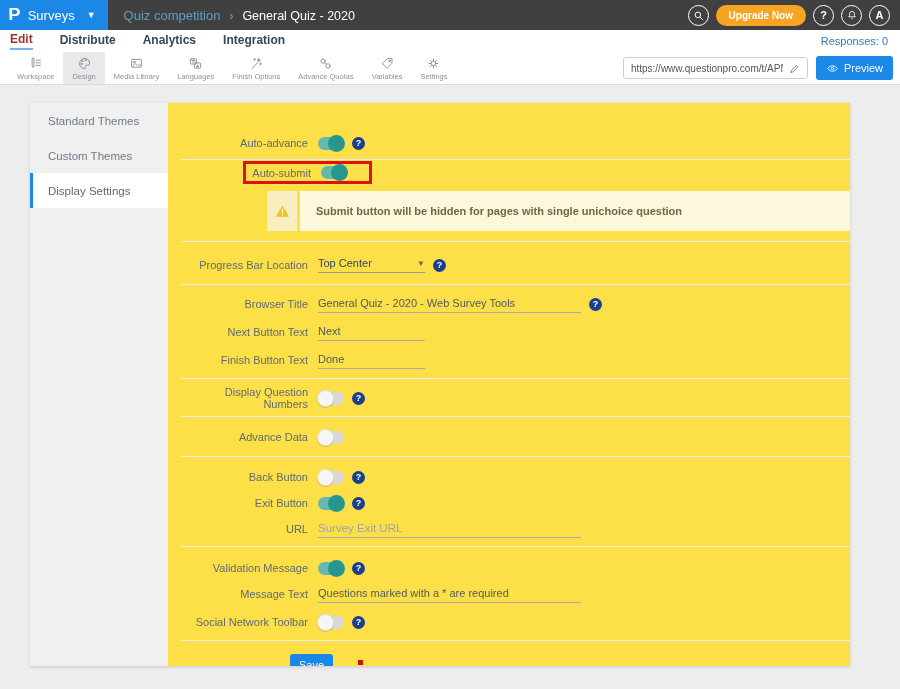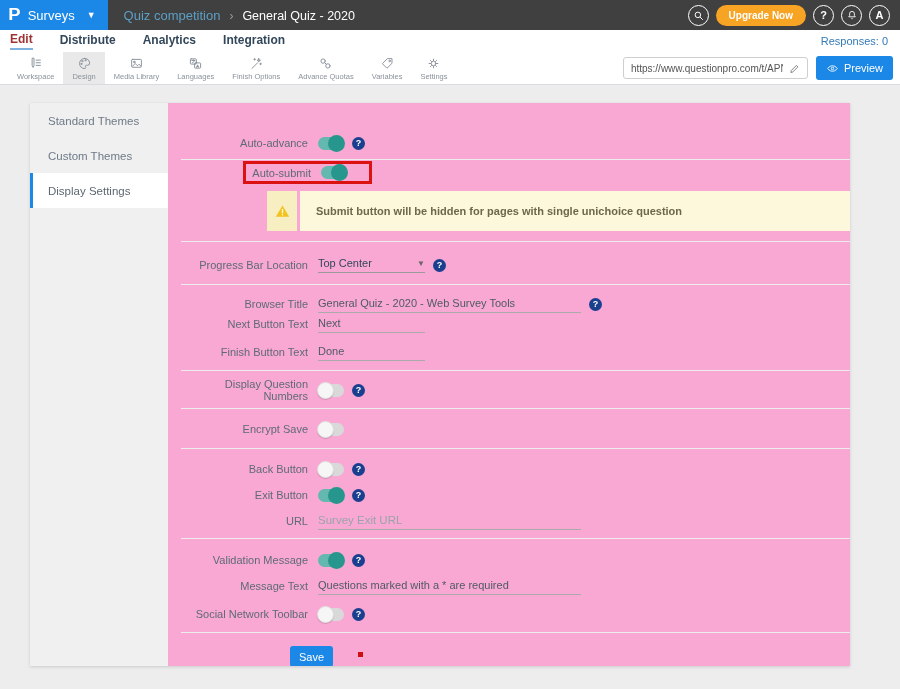--- a/index.html
+++ b/index.html
@@ -37,21 +37,21 @@
   .tool-label { font-size:7.5px; color:#8b929b; white-space:nowrap; }
   .toolbar-right { margin-left:auto; display:flex; align-items:center; gap:8px; padding-right:7px; }
   .url-box { display:flex; align-items:center; border:1px solid #cfcfcf; border-radius:3px; height:22px; padding:0 7px; gap:6px; background:#fff; }
   .url-box input { border:none; outline:none; width:152px; font-size:10px; color:#555; font-family:inherit; }
   .url-box svg { width:11px; height:11px; stroke:#666; fill:none; stroke-width:1.3; }
   .preview-btn { background:#1b87e6; color:#fff; border:none; border-radius:3px; height:24px;
     padding:0 10px; font-size:11px; display:flex; align-items:center; gap:5px; cursor:pointer; font-family:inherit; }
   .preview-btn svg { width:13px; height:11px; stroke:#fff; fill:none; stroke-width:1.3; }
 
   
-  .panel { margin:18px 0 0 30px; width:820px; height:563px; background:#f9a8d4;
+  .panel { margin:18px 0 0 30px; width:820px; height:563px; background:#fde047;
     box-shadow:0 1px 3px rgba(0,0,0,.15); display:flex; }
   .side { width:138px; background:#f0f0f1; flex-shrink:0; }
   .side-item { height:35px; display:flex; align-items:center; padding-left:18px;
     font-size:11.5px; color:#6e7a86; cursor:pointer; }
   .side-item.active { background:#fff; border-left:3px solid #1b87e6; padding-left:15px; color:#5c6770; }
   .content { flex:1; overflow:hidden; }
 
   .sec { border-bottom:1px solid #ececec; margin-left:13px; }
   .frow { display:flex; align-items:center; height:20px; }
   .flabel { width:127px; text-align:right; font-size:11px; color:#5e6a76; flex-shrink:0; }
@@ -277,21 +277,21 @@
     </div>
 
     <div class="sec" style="padding:9px 0 8px;">
       <div class="frow">
         <span class="flabel">Browser Title</span>
         <span class="ctrl">
           <input class="line w-long" type="text" value="General Quiz - 2020 - Web Survey Tools" style="">
           <span class="help">?</span>
         </span>
       </div>
-      <div class="frow" style="">
+      <div class="frow" style="margin-top:8px;">
         <span class="flabel">Next Button Text</span>
         <span class="ctrl">
           <input class="line w-short" type="text" value="Next" style="">
         </span>
       </div>
       <div class="frow" style="margin-top:8px;">
         <span class="flabel">Finish Button Text</span>
         <span class="ctrl">
           <input class="line w-short" type="text" value="Done" style="">
         </span>
@@ -305,21 +305,21 @@
           <span class="toggle off">
               <span class="knob"></span>
             </span>
           <span class="help">?</span>
         </span>
       </div>
     </div>
 
     <div class="sec" style="padding:10px 0 9px;">
       <div class="frow">
-        <span class="flabel">Encrypt Save</span>
+        <span class="flabel">Advance Data</span>
         <span class="ctrl">
           <span class="toggle off">
               <span class="knob"></span>
             </span>
         </span>
       </div>
     </div>
 
     <div class="sec" style="padding:10px 0 7px;">
       <div class="frow">

